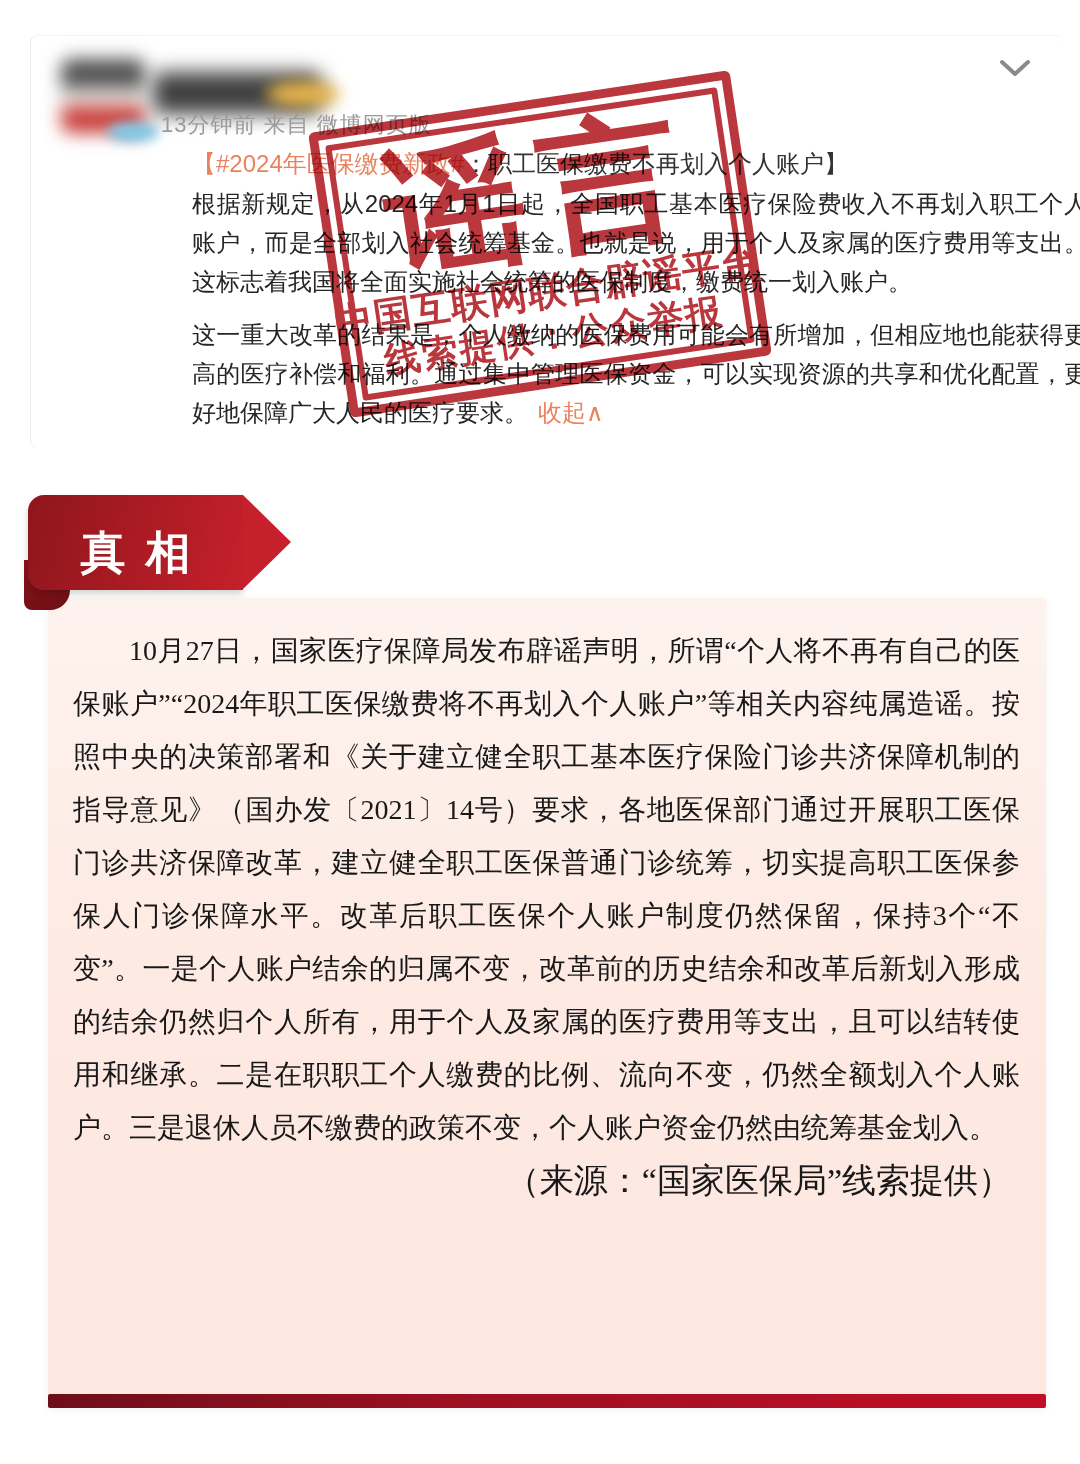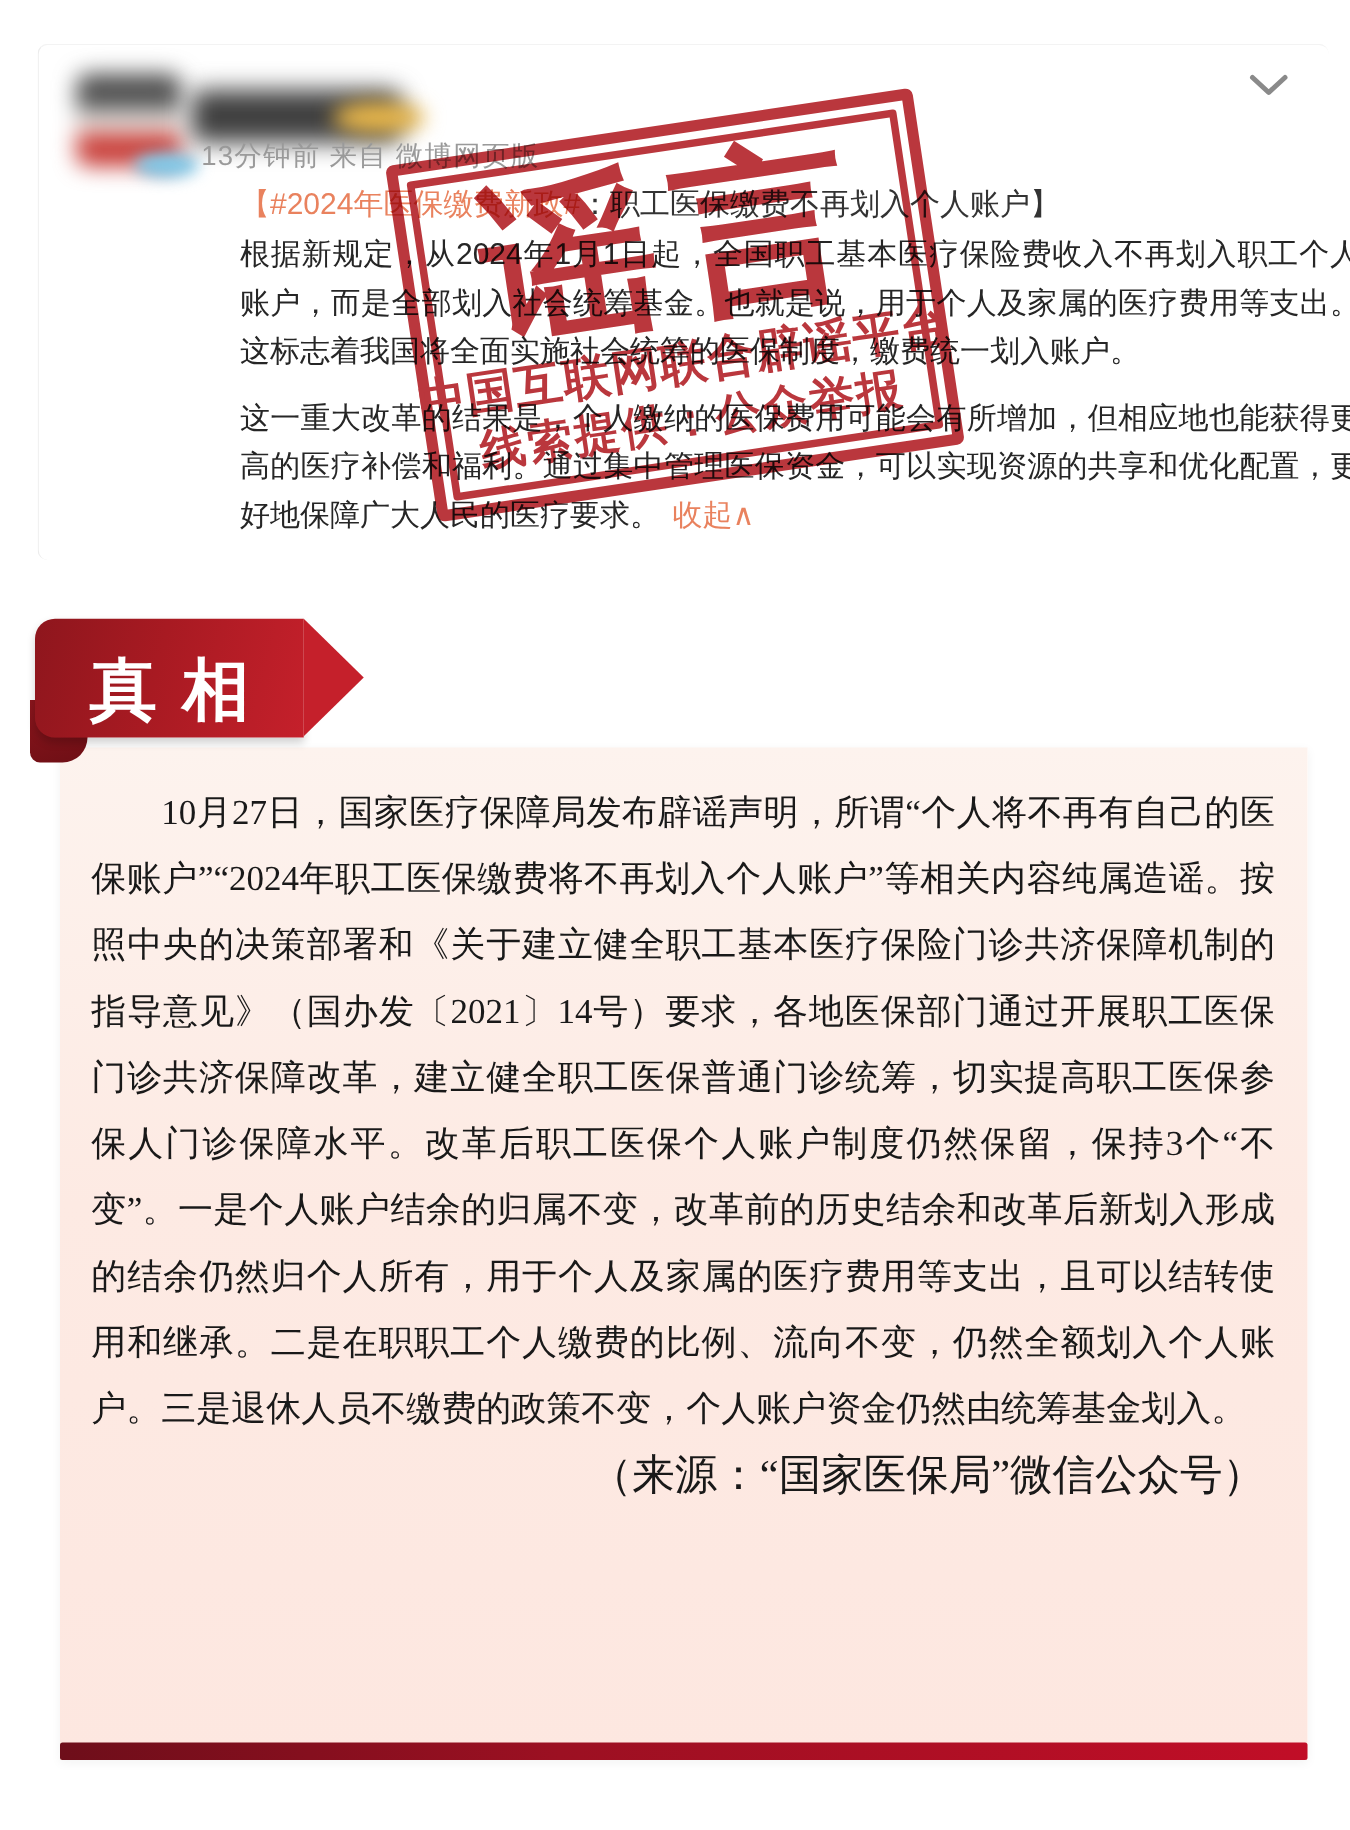--- a/index.html
+++ b/index.html
@@ -64,21 +64,21 @@
   .ribbon-fold{position:absolute;left:24px;top:560px;width:46px;height:50px;z-index:2;
       background:linear-gradient(160deg,#8a151c,#6e0f15);border-radius:0 0 20px 8px;}
   .ribbon{position:absolute;left:28px;top:495px;width:215px;height:95px;z-index:3;
       background:linear-gradient(105deg,var(--ribbon-dark) 0%,#a81a22 45%,var(--ribbon-red) 100%);
       border-radius:16px 0 0 16px;box-shadow:0 4px 7px rgba(0,0,0,.18);
       display:flex;align-items:center;justify-content:center;}
   .ribbon:after{content:'';position:absolute;left:215px;top:0;width:0;height:0;
       border-top:47.5px solid transparent;border-bottom:47.5px solid transparent;
       border-left:48px solid var(--ribbon-red);}
   .ribbon-label{font-family:Liberation Sans, sans-serif;font-weight:bold;
-      font-size:54px;color:#fff;letter-spacing:20px;text-indent:20px;margin-top:20px;}
+      font-size:45px;color:#fff;letter-spacing:20px;text-indent:20px;margin-top:20px;}
 </style>
 </head>
 <body>
 
 <div class="page">
 
   <div class="weibo-card">
     <div class="avatar-blur"></div>
     <div class="badge-blur"></div>
     <div class="username-blur"></div>
@@ -101,20 +101,20 @@
     <div class="stamp-inner">
       <div class="stamp-main">谣言</div>
       <div class="stamp-sub1">中国互联网联合辟谣平台</div>
       <div class="stamp-sub2">线索提供：公众举报</div>
     </div>
   </div>
 
   <div class="ribbon-fold"></div>
   <div class="truth-card">
     <p class="truth-body">10月27日，国家医疗保障局发布辟谣声明，所谓“个人将不再有自己的医保账户”“2024年职工医保缴费将不再划入个人账户”等相关内容纯属造谣。按照中央的决策部署和《关于建立健全职工基本医疗保险门诊共济保障机制的指导意见》（国办发〔2021〕14号）要求，各地医保部门通过开展职工医保门诊共济保障改革，建立健全职工医保普通门诊统筹，切实提高职工医保参保人门诊保障水平。改革后职工医保个人账户制度仍然保留，保持3个“不变”。一是个人账户结余的归属不变，改革前的历史结余和改革后新划入形成的结余仍然归个人所有，用于个人及家属的医疗费用等支出，且可以结转使用和继承。二是在职职工个人缴费的比例、流向不变，仍然全额划入个人账户。三是退休人员不缴费的政策不变，个人账户资金仍然由统筹基金划入。</p>
-    <p class="truth-source">（来源：“国家医保局”微信公众号）</p>
+    <p class="truth-source">（来源：“国家医保局”线索提供）</p>
     <div class="truth-bar"></div>
   </div>
   <div class="ribbon">
     <span class="ribbon-label">真相</span>
   </div>
 
 </div>
 
 </body></html>

